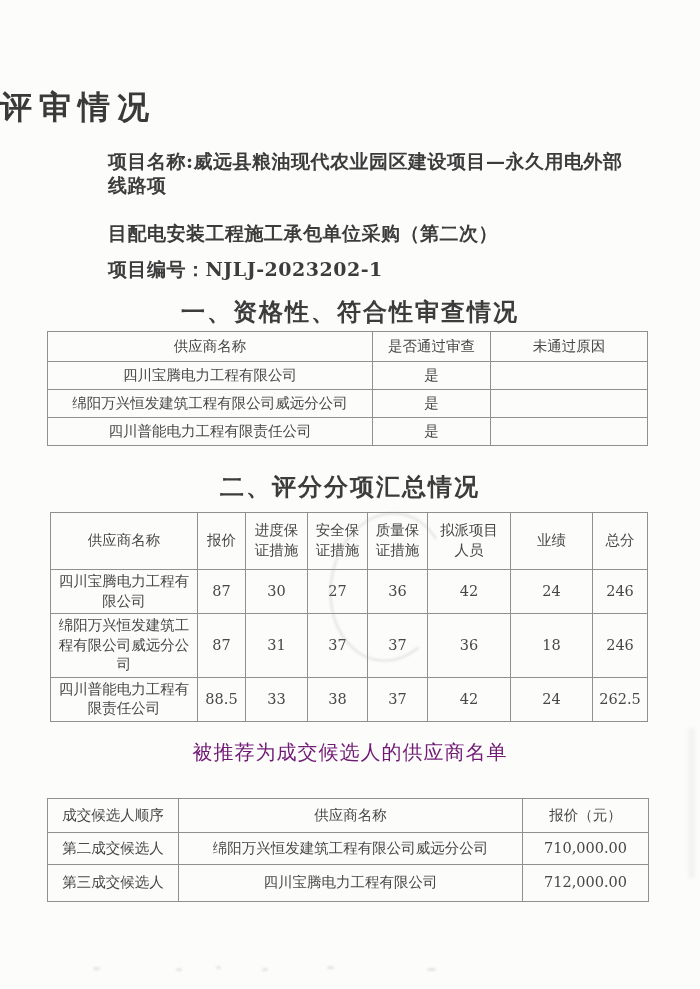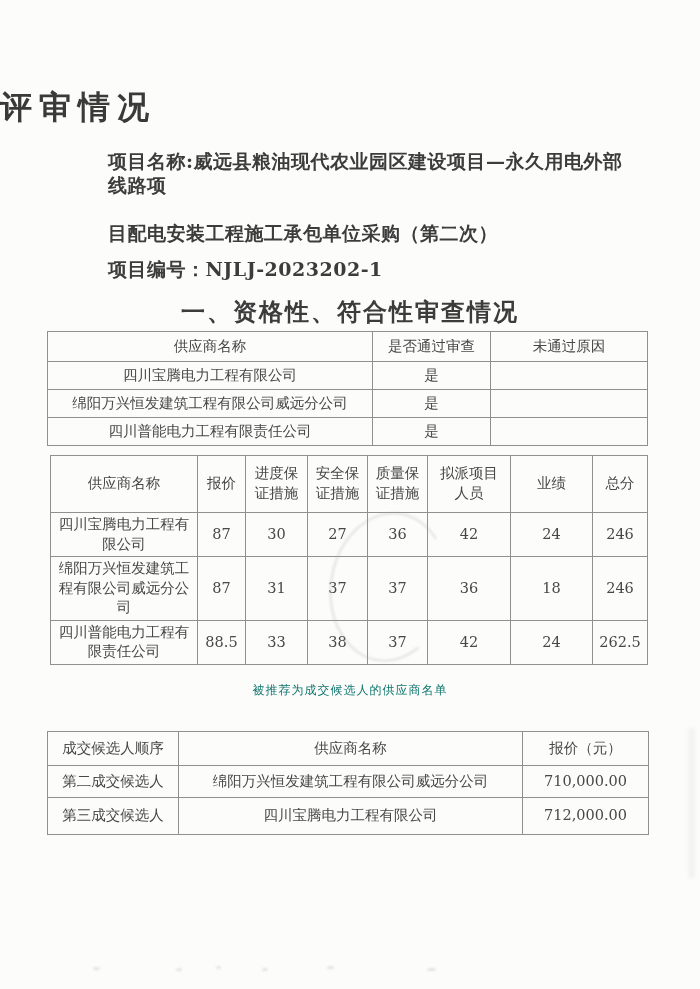--- a/index.html
+++ b/index.html
@@ -40,24 +40,24 @@
     font-size: 24px;
     font-weight: 600;
     letter-spacing: 2px;
     color: #3c3c3c;
   }
   .sec-heading.s2 { margin-top: 25px; }
   .sec-heading.s3 { margin-top: 19px; }
   .sub-heading {
     margin-top: 17px;
     text-align: center;
-    font-size: 12px;
+    font-size: 20px;
     font-weight: 400;
     letter-spacing: 1px;
-    color: #0f766e;
+    color: #701a75;
   }
   table {
     border-collapse: collapse;
     table-layout: fixed;
     margin-left: 47px;
     padding-left: 45px;
   }
   th, td {
     border: 1px solid #909090;
     font-size: 14.5px;
@@ -162,20 +162,21 @@
         <td></td>
       </tr>
       <tr>
         <td>四川普能电力工程有限责任公司</td>
         <td>是</td>
         <td></td>
       </tr>
     </tbody>
   </table>
 
+  <div class="sec-heading s2">二、评分分项汇总情况</div>
 
   <table class="tbl-score">
     <colgroup>
       <col style="width:147px">
         <col style="width:48px">
         <col style="width:62px">
         <col style="width:60px">
       <col style="width:60px">
         <col style="width:83px">
         <col style="width:82px">

